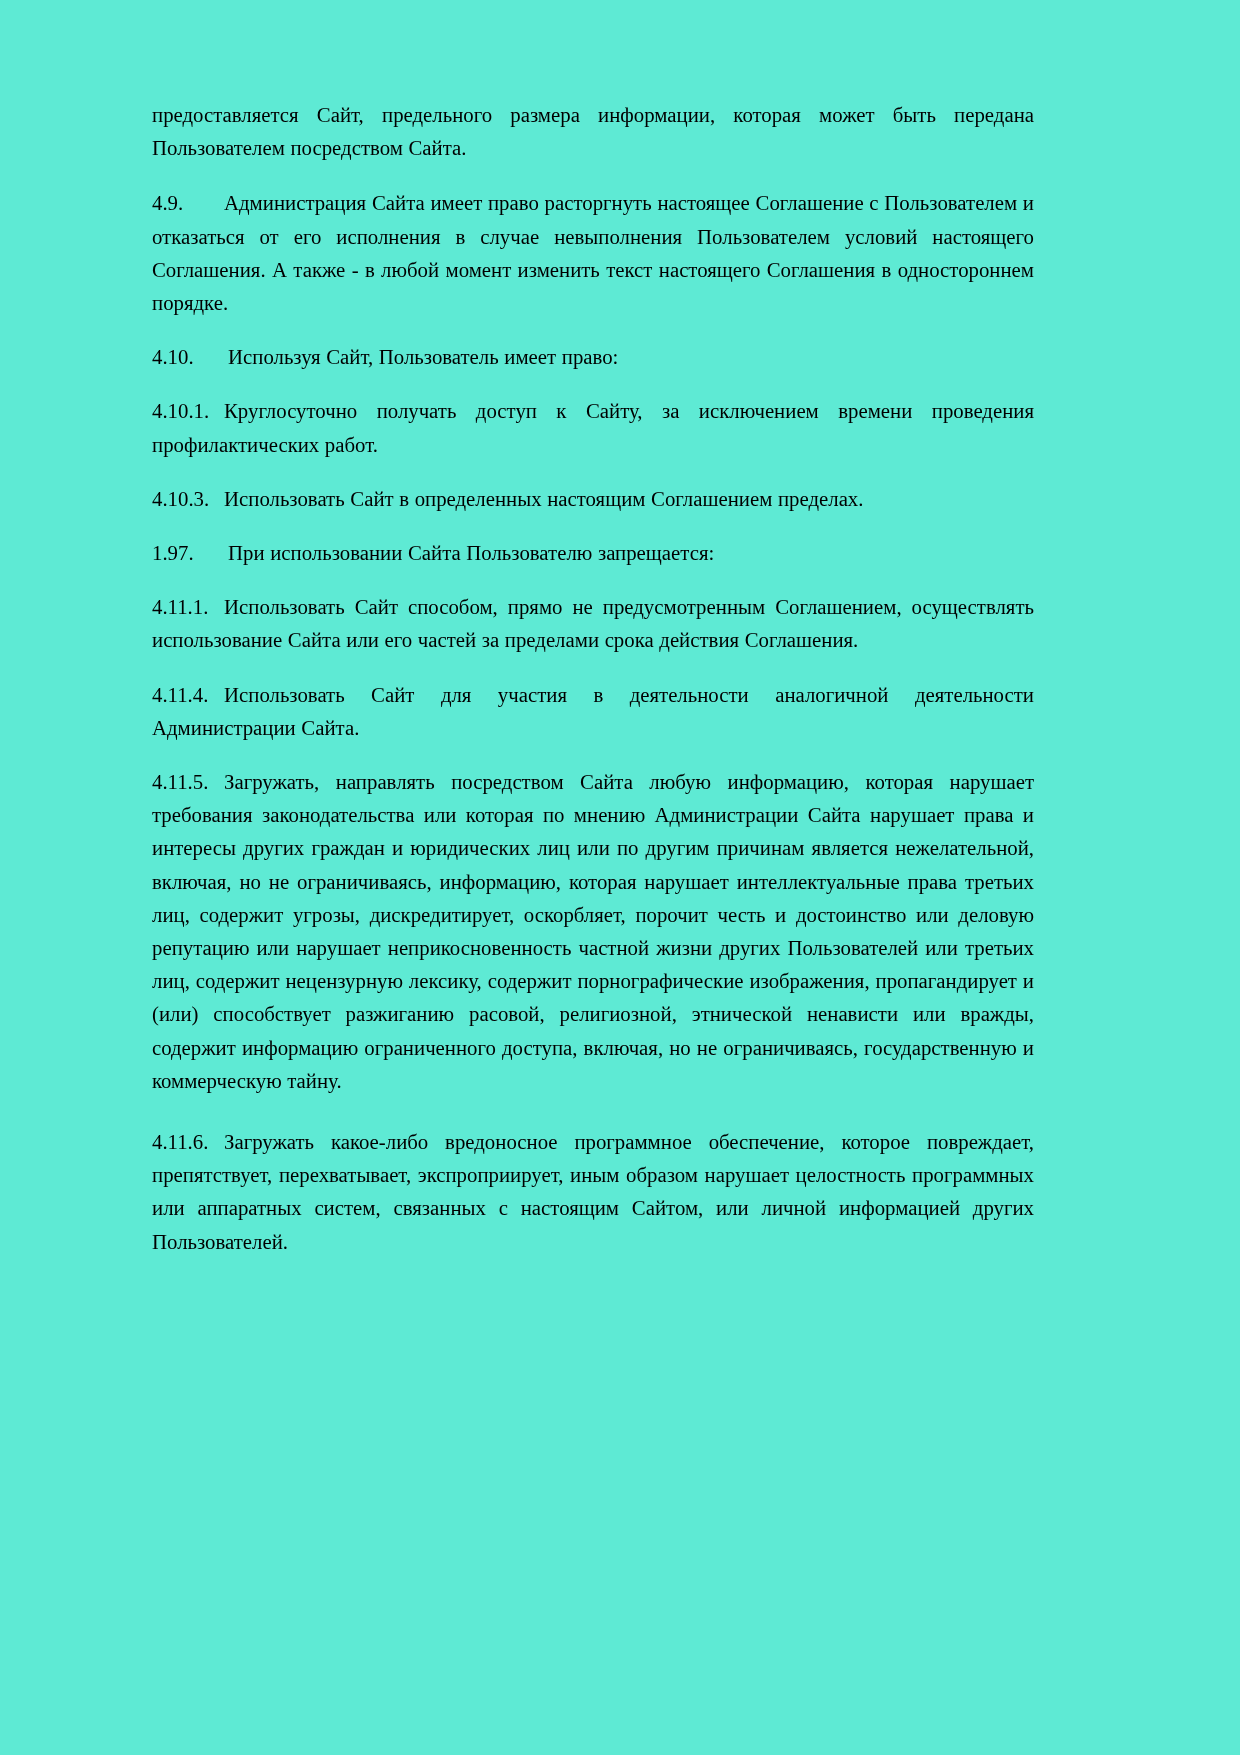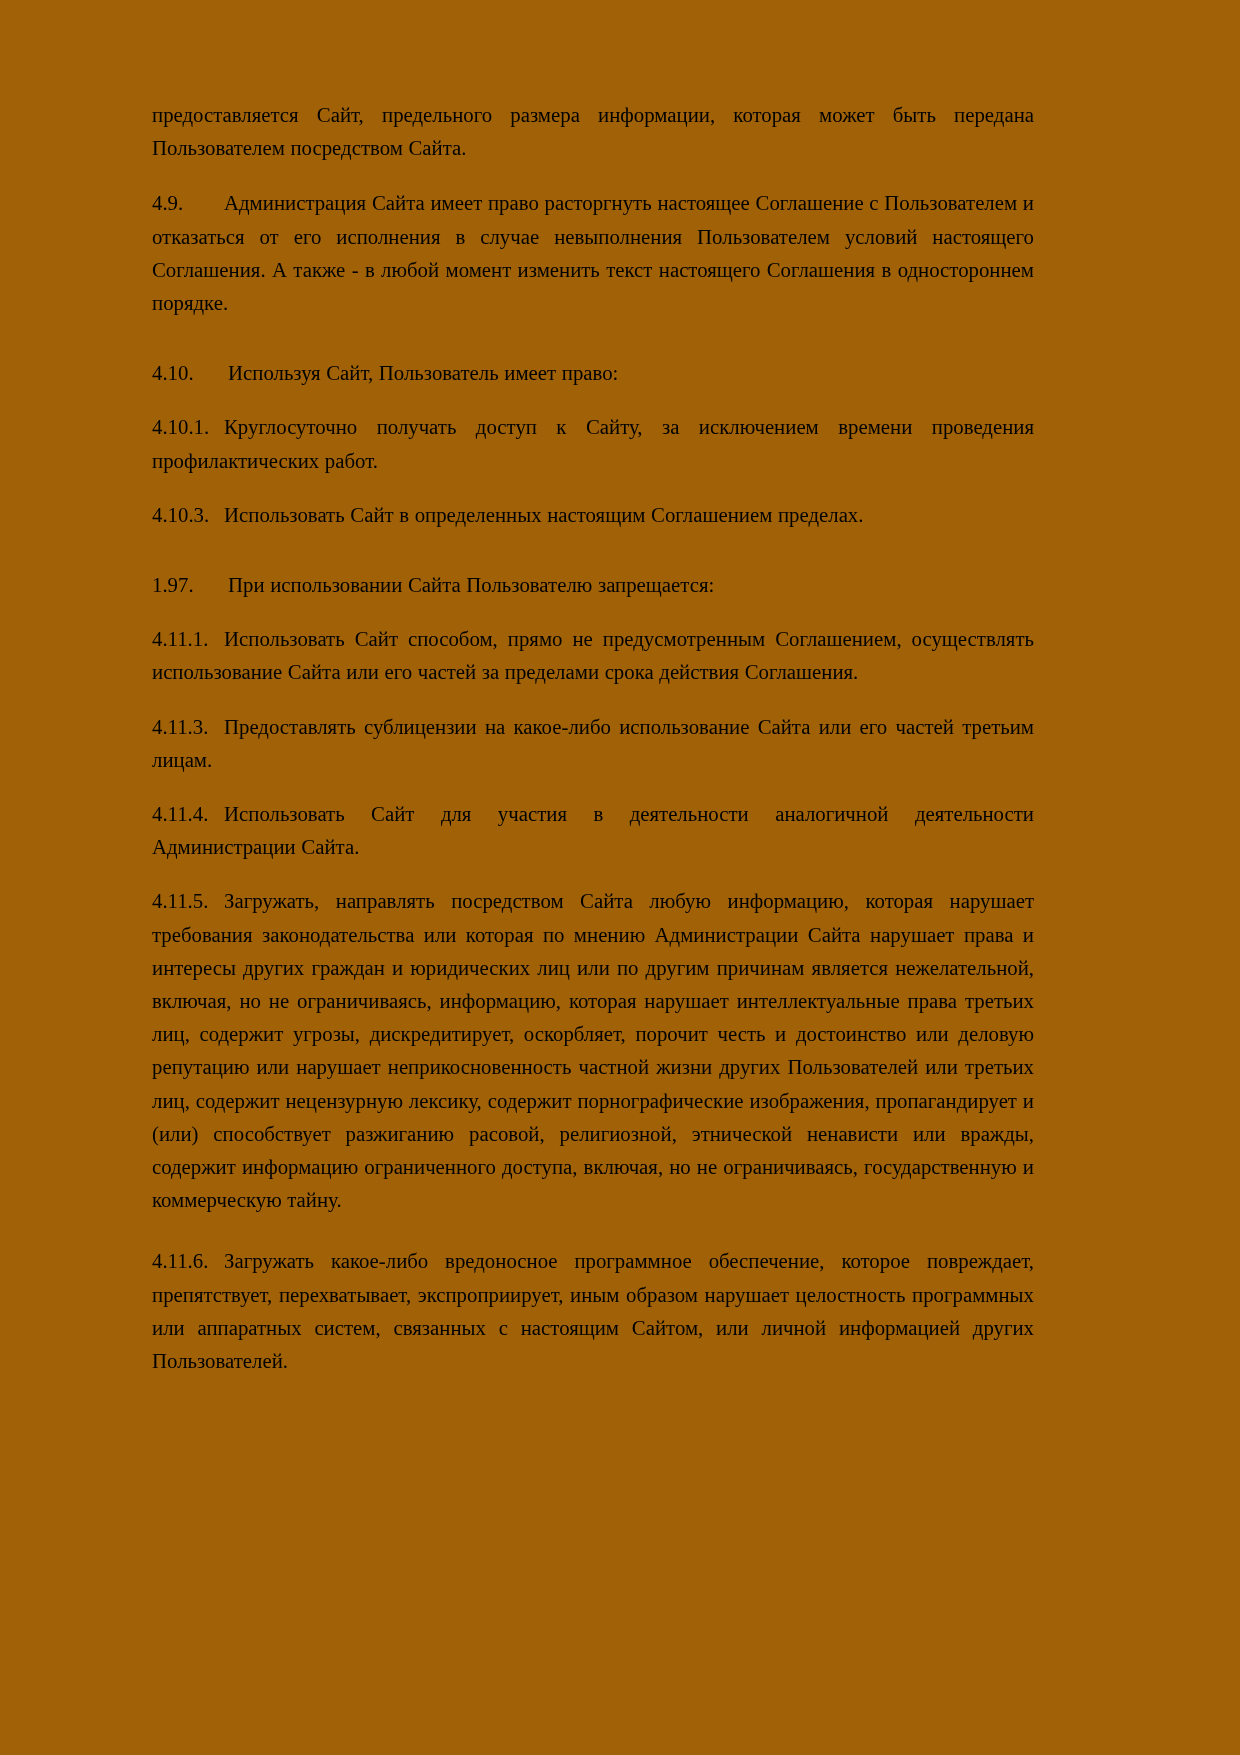--- a/index.html
+++ b/index.html
@@ -9,21 +9,21 @@
     background: #ffffff;
   }
   body {
     font-family: "Liberation Serif", "DejaVu Serif", serif;
     color: #000000;
   }
   .page {
     position: relative;
     width: 1240px;
     height: 1755px;
-    background: #a16207;
+    background: #5eead4;
     box-sizing: border-box;
     overflow: hidden;
   }
   .page-body {
     position: absolute;
     left: 152px;
     top: 98px;
     width: 882px;
   }
   
@@ -48,21 +48,20 @@
   
   .para.numbered {
     padding-left: 0;
   }
   .num {
     display: inline-block;
     min-width: 72px;
   }
   .num.wide {
     min-width: 76px;
-    margin-top: 16px;
   }
   .num.sub {
     min-width: 72px;
   }
   
   .para > .body-text {
     display: inline;
   }
 </style>
 </head>
@@ -95,23 +94,20 @@
 
     <p class="para numbered">
       <span class="num wide">1.97.</span><span class="body-text">При использовании Сайта Пользователю запрещается:</span>
     </p>
 
     <p class="para numbered">
       <span class="num sub">4.11.1.</span><span class="body-text">Использовать Сайт способом, прямо не предусмотренным Соглашением, осуществлять использование Сайта или его частей за пределами срока действия Соглашения.</span>
     </p>
 
 
-    <p class="para numbered">
-      <span class="num sub">4.11.3.</span><span class="body-text">Предоставлять сублицензии на какое-либо использование Сайта или его частей третьим лицам.</span>
-    </p>
 
     <p class="para numbered">
       <span class="num sub">4.11.4.</span><span class="body-text">Использовать Сайт для участия в деятельности аналогичной деятельности Администрации Сайта.</span>
     </p>
 
     <p class="para numbered">
       <span class="num sub">4.11.5.</span><span class="body-text">Загружать, направлять посредством Сайта любую информацию, которая нарушает требования законодательства или которая по мнению Администрации Сайта нарушает права и интересы других граждан и юридических лиц или по другим причинам является нежелательной, включая, но не ограничиваясь, информацию, которая нарушает интеллектуальные права третьих лиц, содержит угрозы, дискредитирует, оскорбляет, порочит честь и достоинство или деловую репутацию или нарушает неприкосновенность частной жизни других Пользователей или третьих лиц, содержит нецензурную лексику, содержит порнографические изображения, пропагандирует и (или) способствует разжиганию расовой, религиозной, этнической ненависти или вражды, содержит информацию ограниченного доступа, включая, но не ограничиваясь, государственную и коммерческую тайну.</span>
     </p>
 
     <p class="para numbered">

